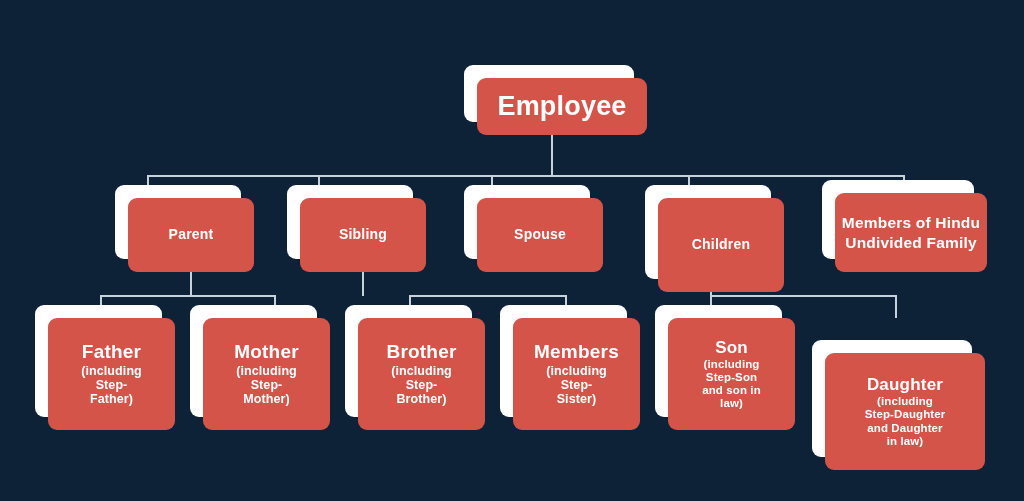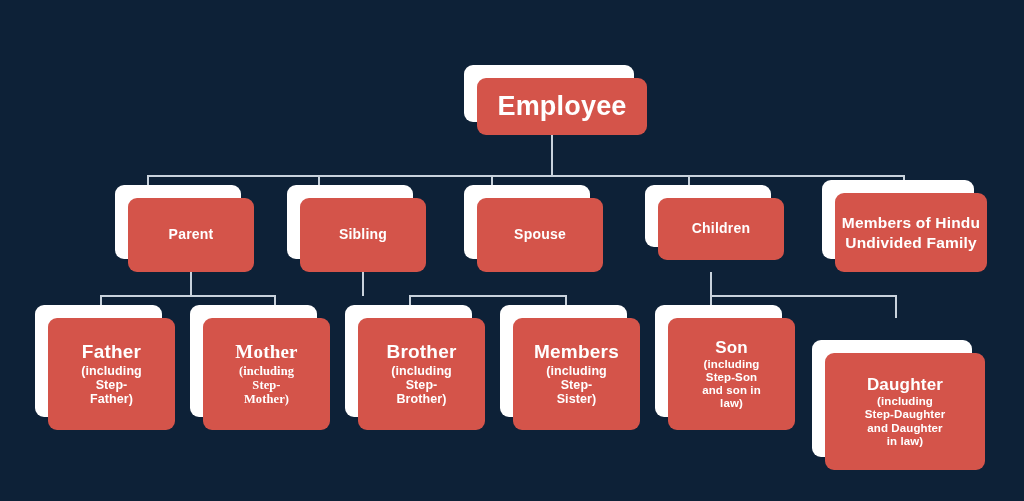--- a/index.html
+++ b/index.html
@@ -120,21 +120,21 @@
     </div>
   </div>
 
   <div class="node lvl2" style="left:477px; top:198px; width:126px; height:74px;">
     <div class="back"></div>
     <div class="front">
       <div class="title">Spouse</div>
     </div>
   </div>
 
-  <div class="node lvl2" style="left:658px; top:198px; width:126px; height:62px;">
+  <div class="node lvl2" style="left:658px; top:198px; width:126px; height:94px;">
     <div class="back"></div>
     <div class="front">
       <div class="title">Children</div>
     </div>
   </div>
 
   <div class="node lvl2 multi" style="left:835px; top:193px; width:152px; height:79px;">
     <div class="back"></div>
     <div class="front">
       <div class="title">Members of Hindu Undivided Family</div>
@@ -144,21 +144,21 @@
   <div class="node lvl3" style="left:48px; top:318px; width:127px; height:112px;">
     <div class="back"></div>
     <div class="front">
       <div class="title">Father</div>
       <div class="sub">(including
 Step-
 Father)</div>
     </div>
   </div>
 
-  <div class="node lvl3" style="left:203px; top:318px; width:127px; height:112px;font-family:Liberation Serif, serif;">
+  <div class="node lvl3" style="left:203px; top:318px; width:127px; height:112px;">
     <div class="back"></div>
     <div class="front">
       <div class="title">Mother</div>
       <div class="sub">(including
 Step-
 Mother)</div>
     </div>
   </div>
 
   <div class="node lvl3" style="left:358px; top:318px; width:127px; height:112px;">

